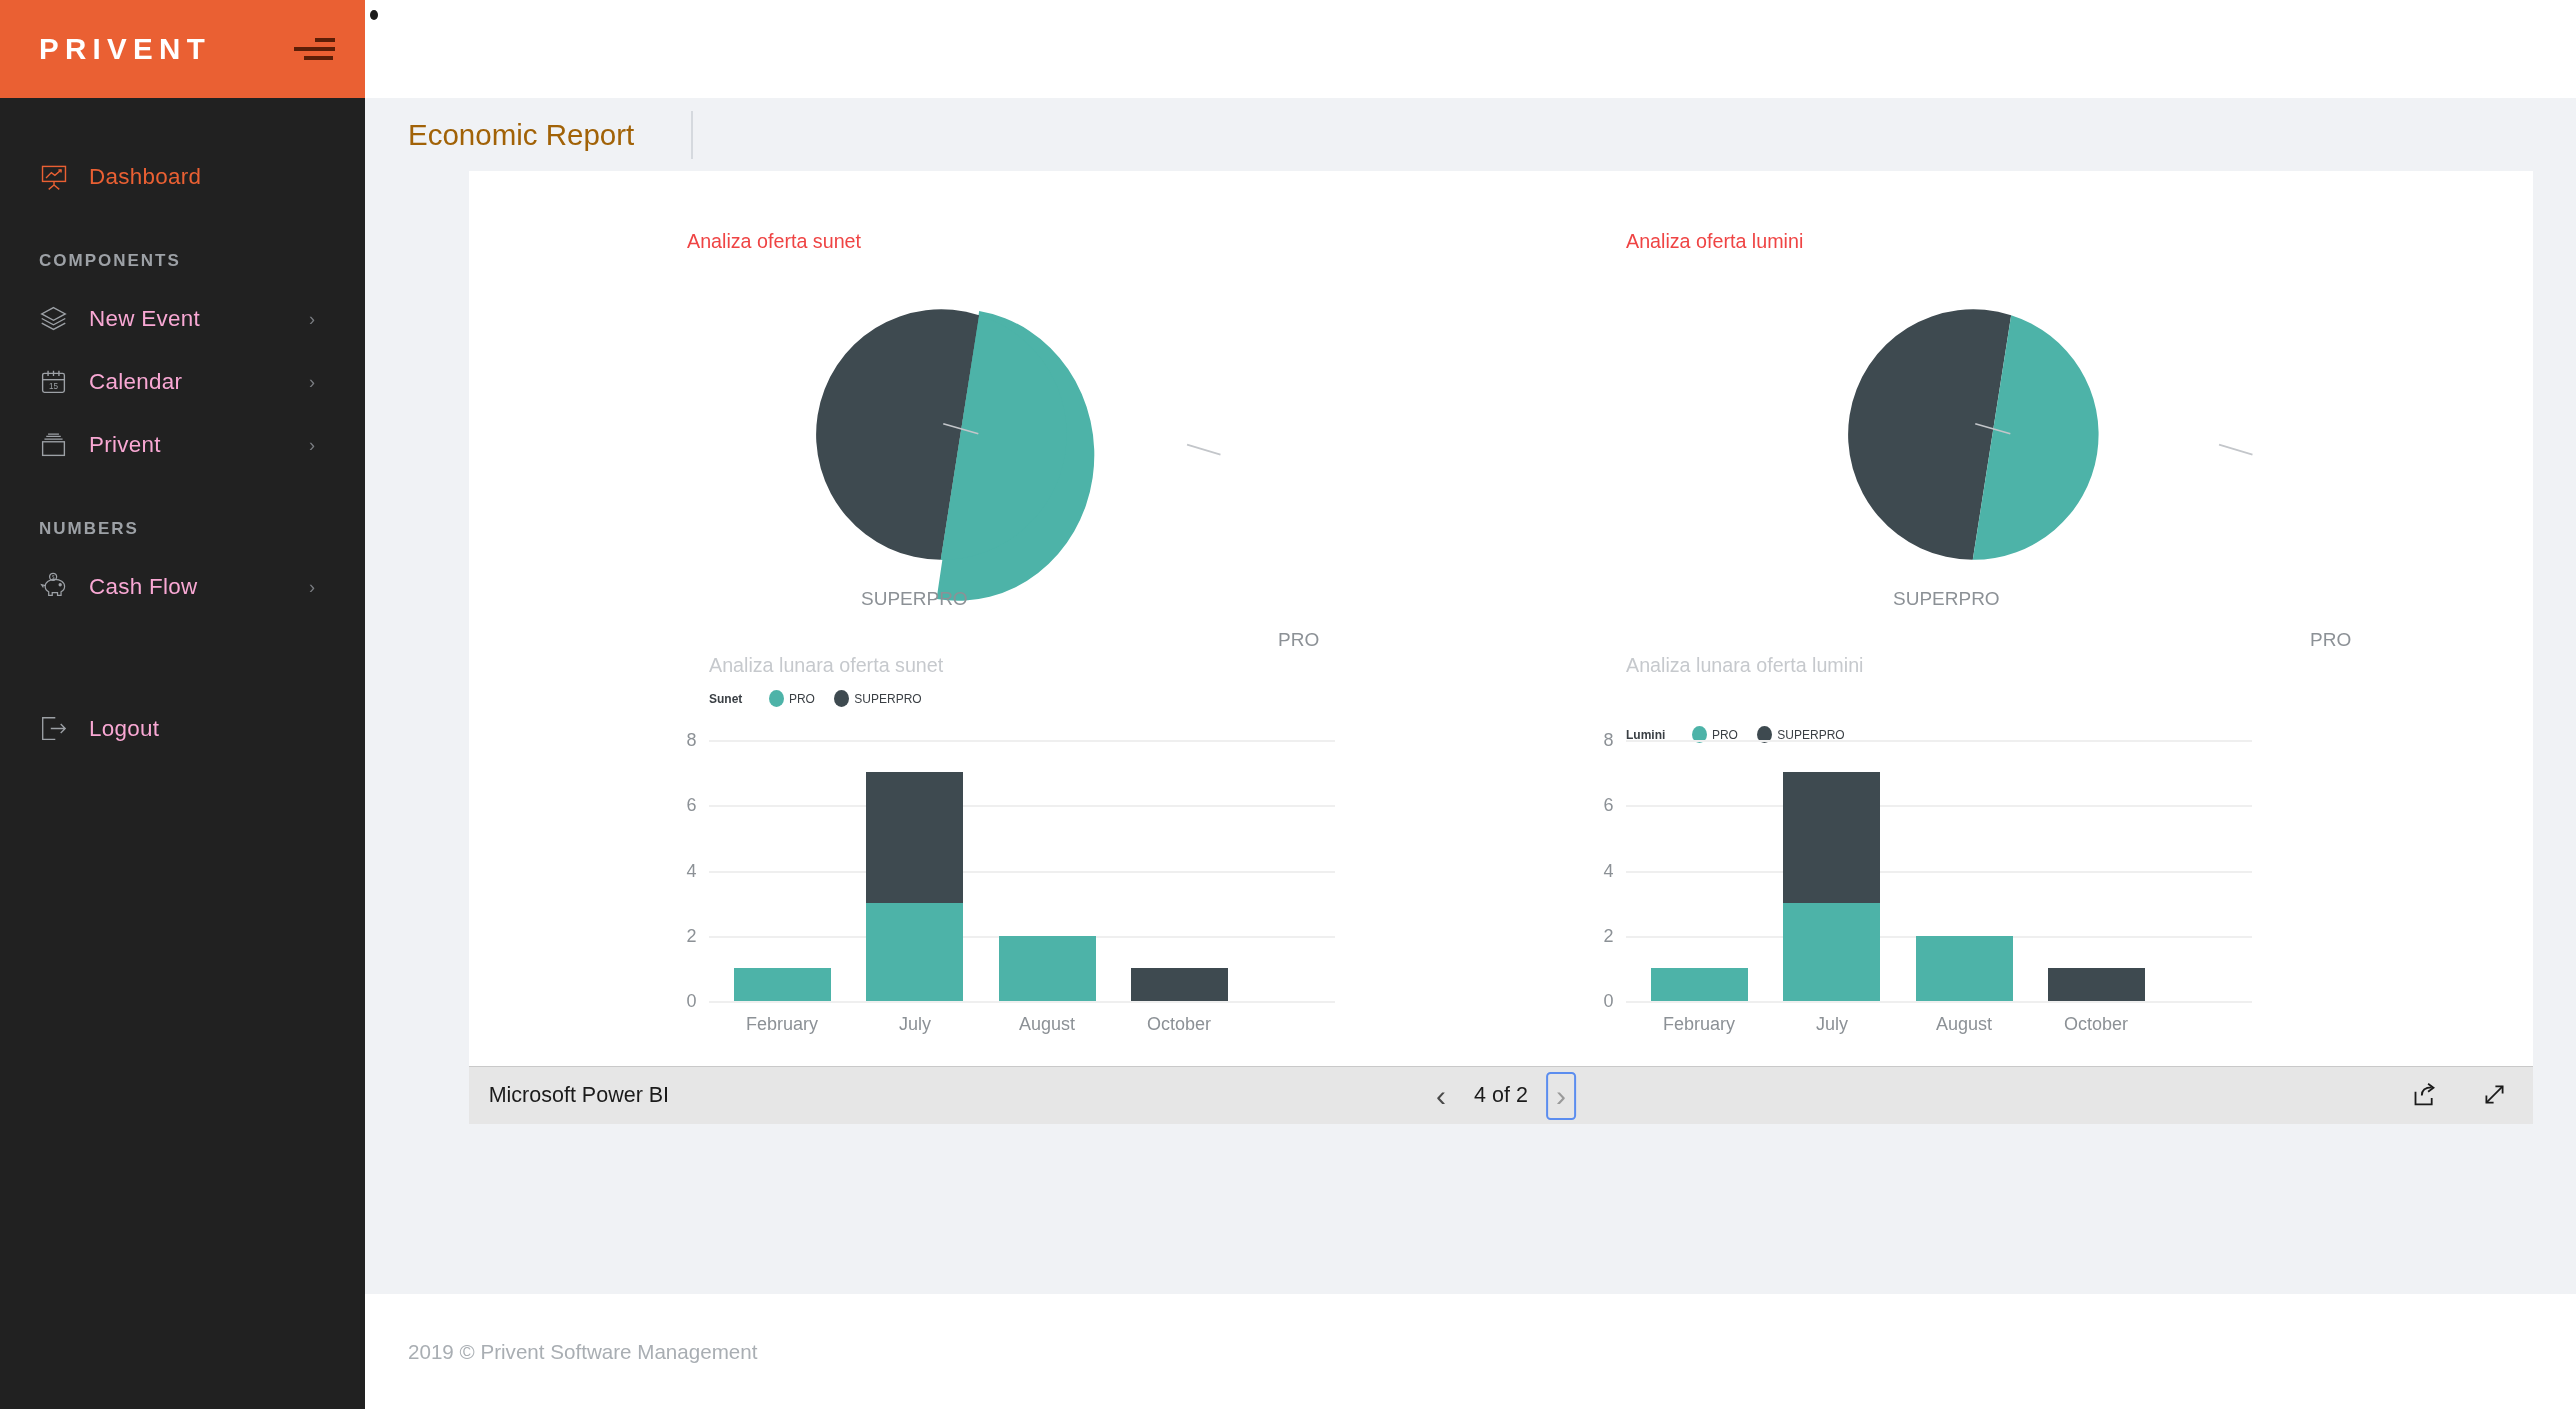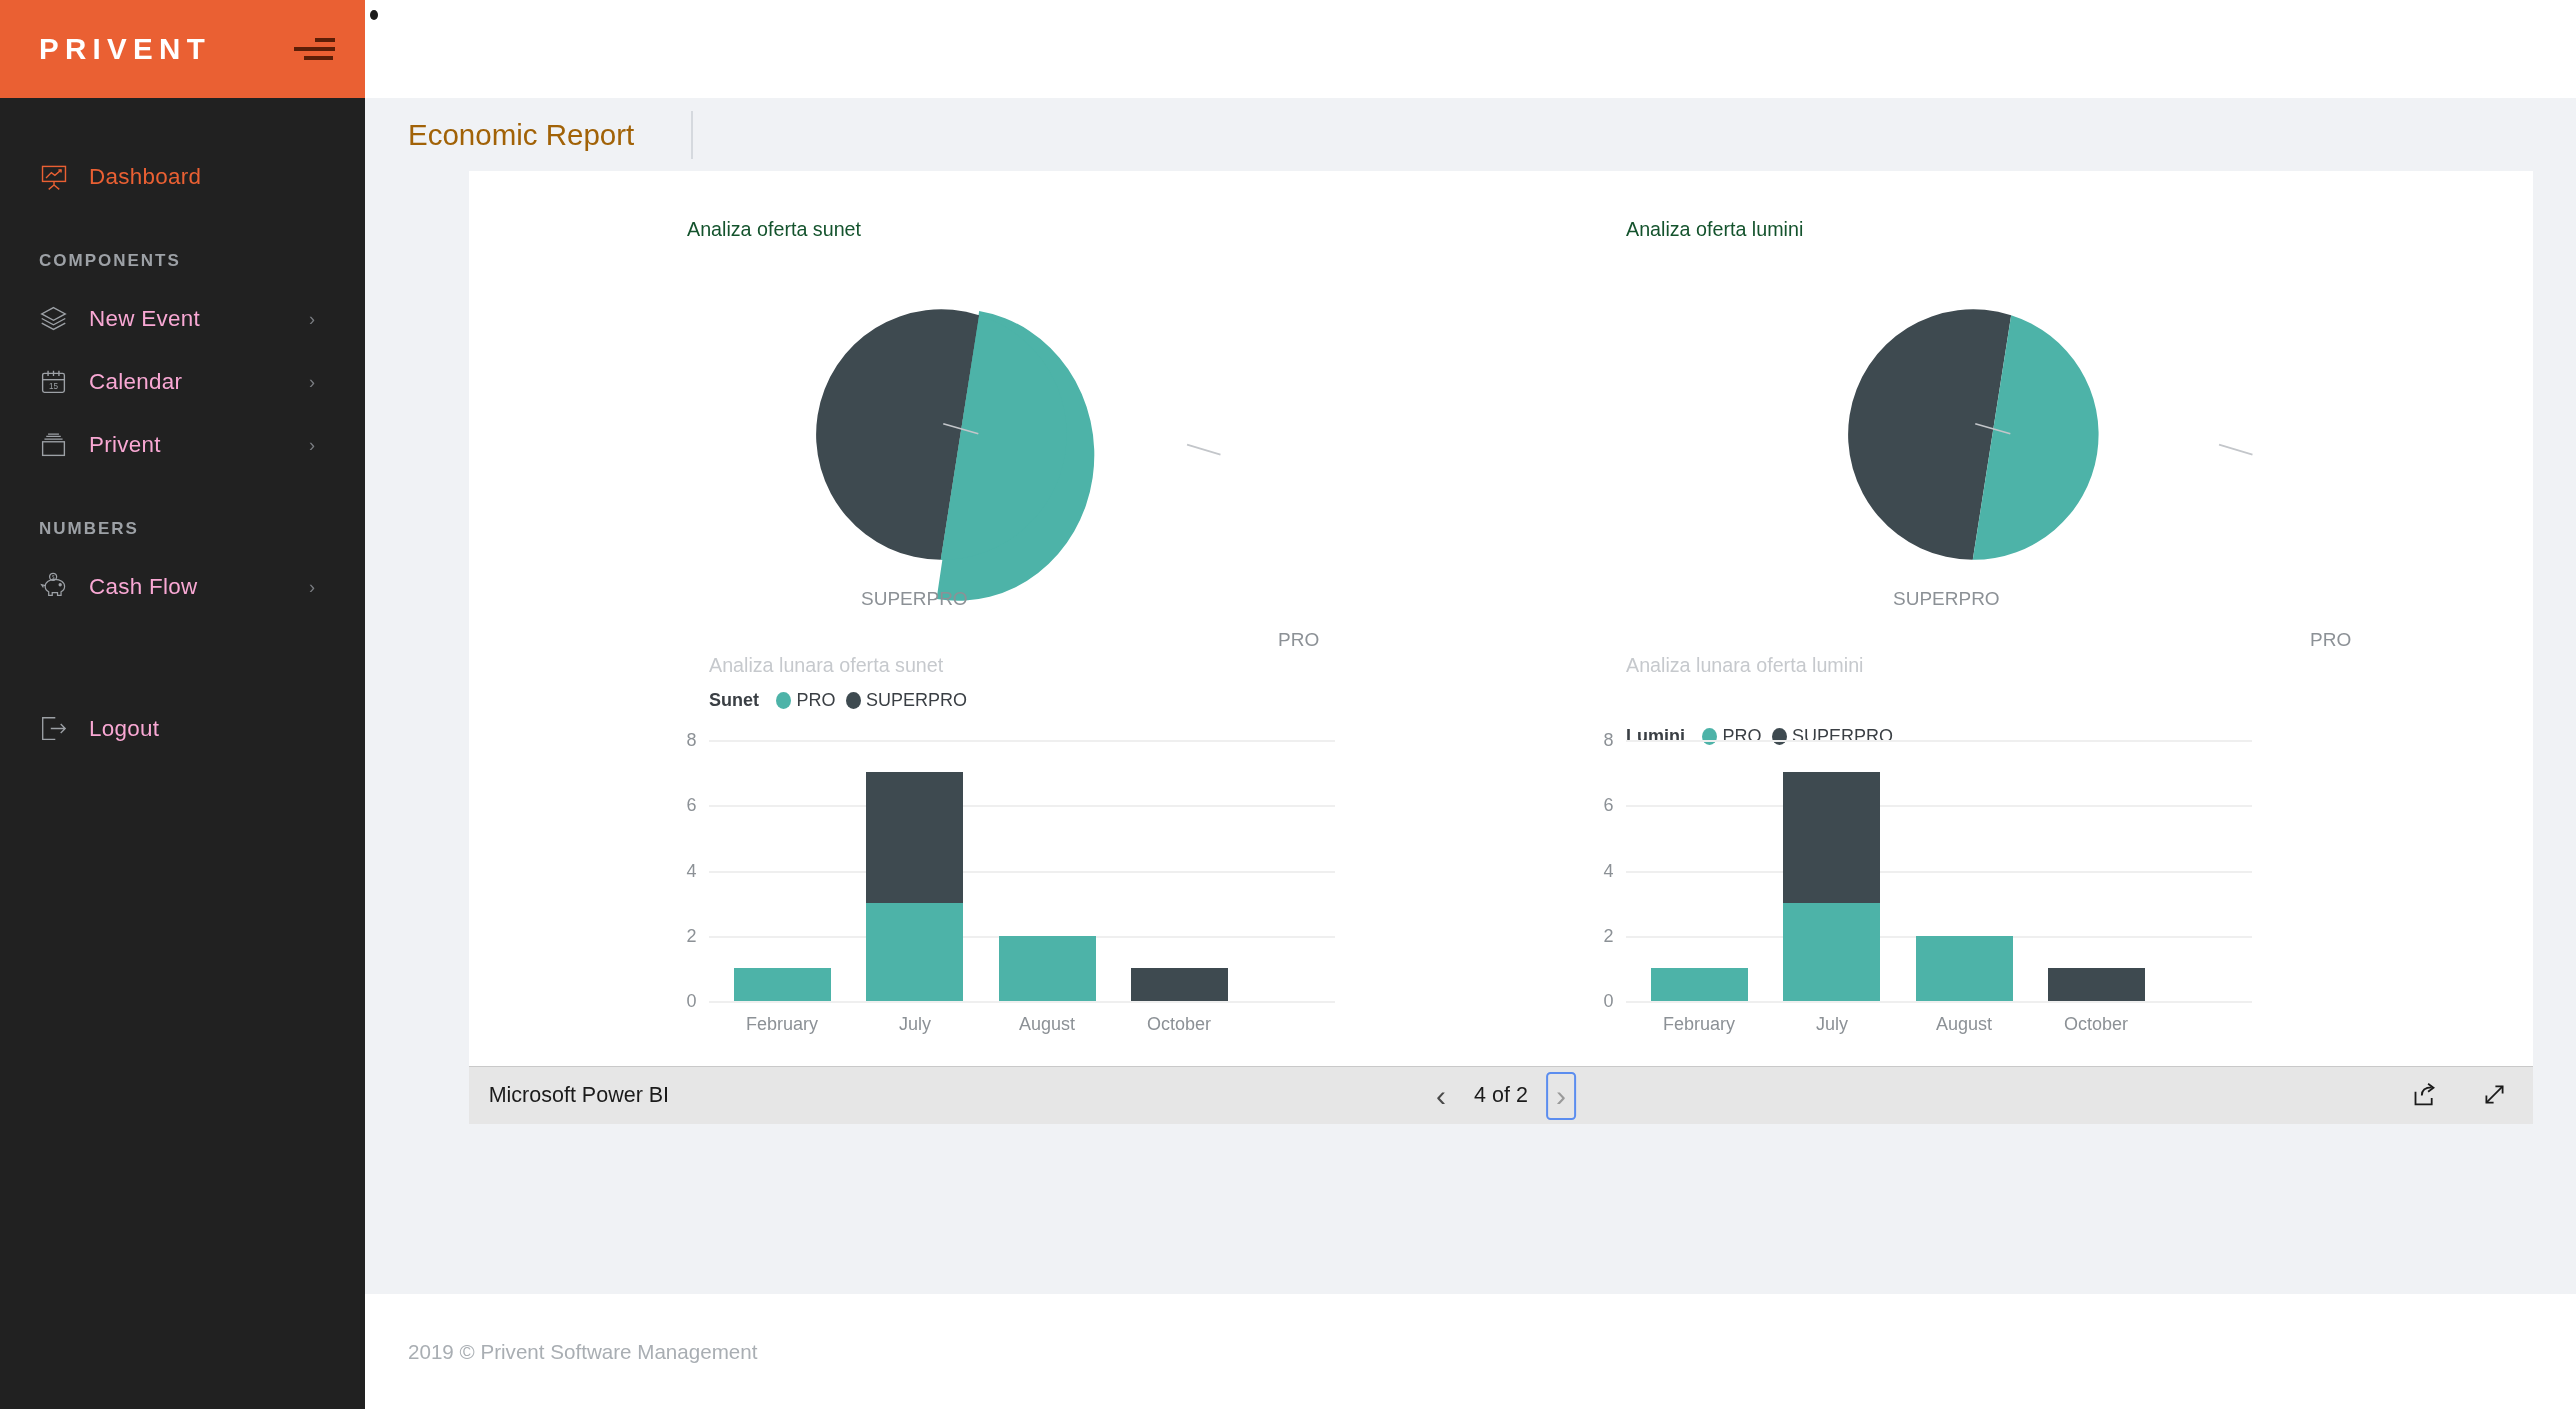--- a/index.html
+++ b/index.html
@@ -76,39 +76,39 @@
   #report-card {
     margin: 0 43px 0 104px;
     background: #ffffff;
     height: 953px;
     position: relative;
   }
   #charts-area { display: flex; flex-wrap: wrap; height: 894px; padding: 0; }
   .chart-cell { width: 50%; height: 447px; position: relative; }
 
   .chart-title {
-    position: absolute; left: 218px; top: 47px;
-    font-size: 19.7px; color: #14532d;
+    position: absolute; left: 218px; top: 59px;
+    font-size: 19.7px; color: #ef4444;
   }
   .chart-cell.right .chart-title { left: 125px; }
 
   
   .pie-wrap { position: absolute; left: 0; top: 0; width: 100%; height: 100%; }
   .pie-label {
     position: absolute; font-size: 19px; color: #8C9196;
     white-space: nowrap;
   }
 
   
   .bar-head {
     position: absolute; font-size: 19.7px; color: #C6C9CD;
   }
   .bar-legend {
-    position: absolute; display: flex; align-items: center; gap: 10px;
-    font-size: 18px; color: #3A3F44;
+    position: absolute; display: flex; align-items: center; gap: 19px;
+    font-size: 12px; color: #3A3F44;
   }
   .legend-name { font-weight: 700; margin-right: 7.2px; }
   .legend-item { display: flex; align-items: center; gap: 5.4px; }
   .legend-dot { width: 15px; height: 17px; border-radius: 50%; display: inline-block; }
   .legend-text { color: #3A3F44; font-weight: 400; }
 
   .plot { position: absolute; }
   .gridline { position: absolute; left: 0; right: 0; height: 1.8px; background: #EFEFEF; }
   .ytick {
     position: absolute; right: calc(100% + 12.5px);

